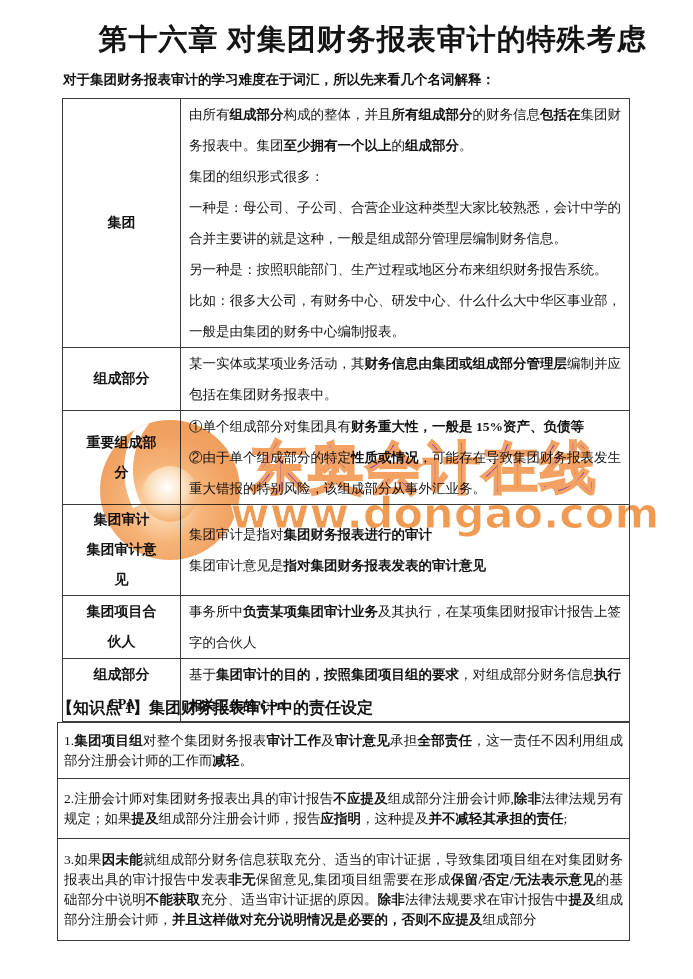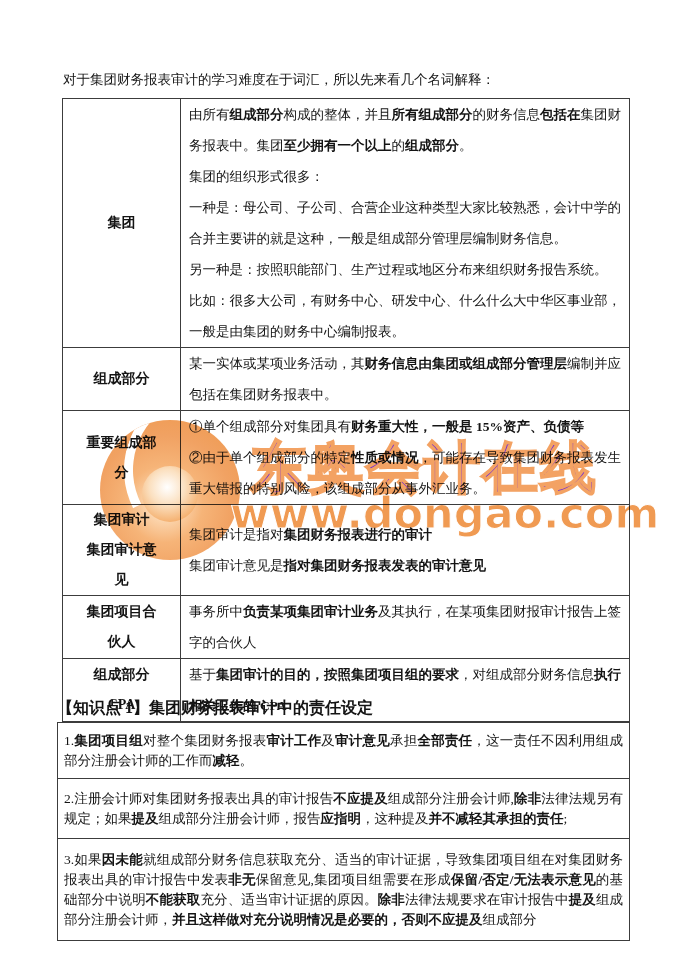--- a/index.html
+++ b/index.html
@@ -11,21 +11,21 @@
   }
   .page { position:relative; width:693px; height:979px; background:#fff; overflow:hidden; }
 
   .title {
     position:absolute; top:20px; left:56px; right:4px;
     text-align:center; font-size:29px; font-weight:bold; letter-spacing:1px;
     white-space:nowrap;
   }
   .intro {
     position:absolute; top:71px; left:63px;
-    font-size:13.5px; font-weight:normal;text-align:center;
+    font-size:13.5px; font-weight:bold;text-align:center;
   }
 
   table { border-collapse:collapse; table-layout:fixed; }
   td { border:1px solid #3c3c3c; }
 
   .glossary { position:absolute; top:98px; left:62px; width:568px; }
   .glossary td.term {
     text-align:center; vertical-align:middle;
     font-weight:bold; font-size:14px; line-height:30px; padding:0 19px;
   }
@@ -85,20 +85,21 @@
     position:absolute; left:132px; top:72px;
     font-family:"DejaVu Sans","Liberation Sans",sans-serif; font-weight:bold;
     font-size:43px; line-height:50px; white-space:nowrap;
     color:#f09a52; -webkit-text-stroke:1px #ffffff;
   }
 </style>
 </head>
 <body>
 
 <div class="page">
+  <div class="title">第十六章 对集团财务报表审计的特殊考虑</div>
   <div class="intro">对于集团财务报表审计的学习难度在于词汇，所以先来看几个名词解释：</div>
 
   <table class="glossary">
     <colgroup>
         <col style="width:118px">
         <col>
       </colgroup>
     <tbody id="glossary-body">
         <tr>
           <td class="term">

